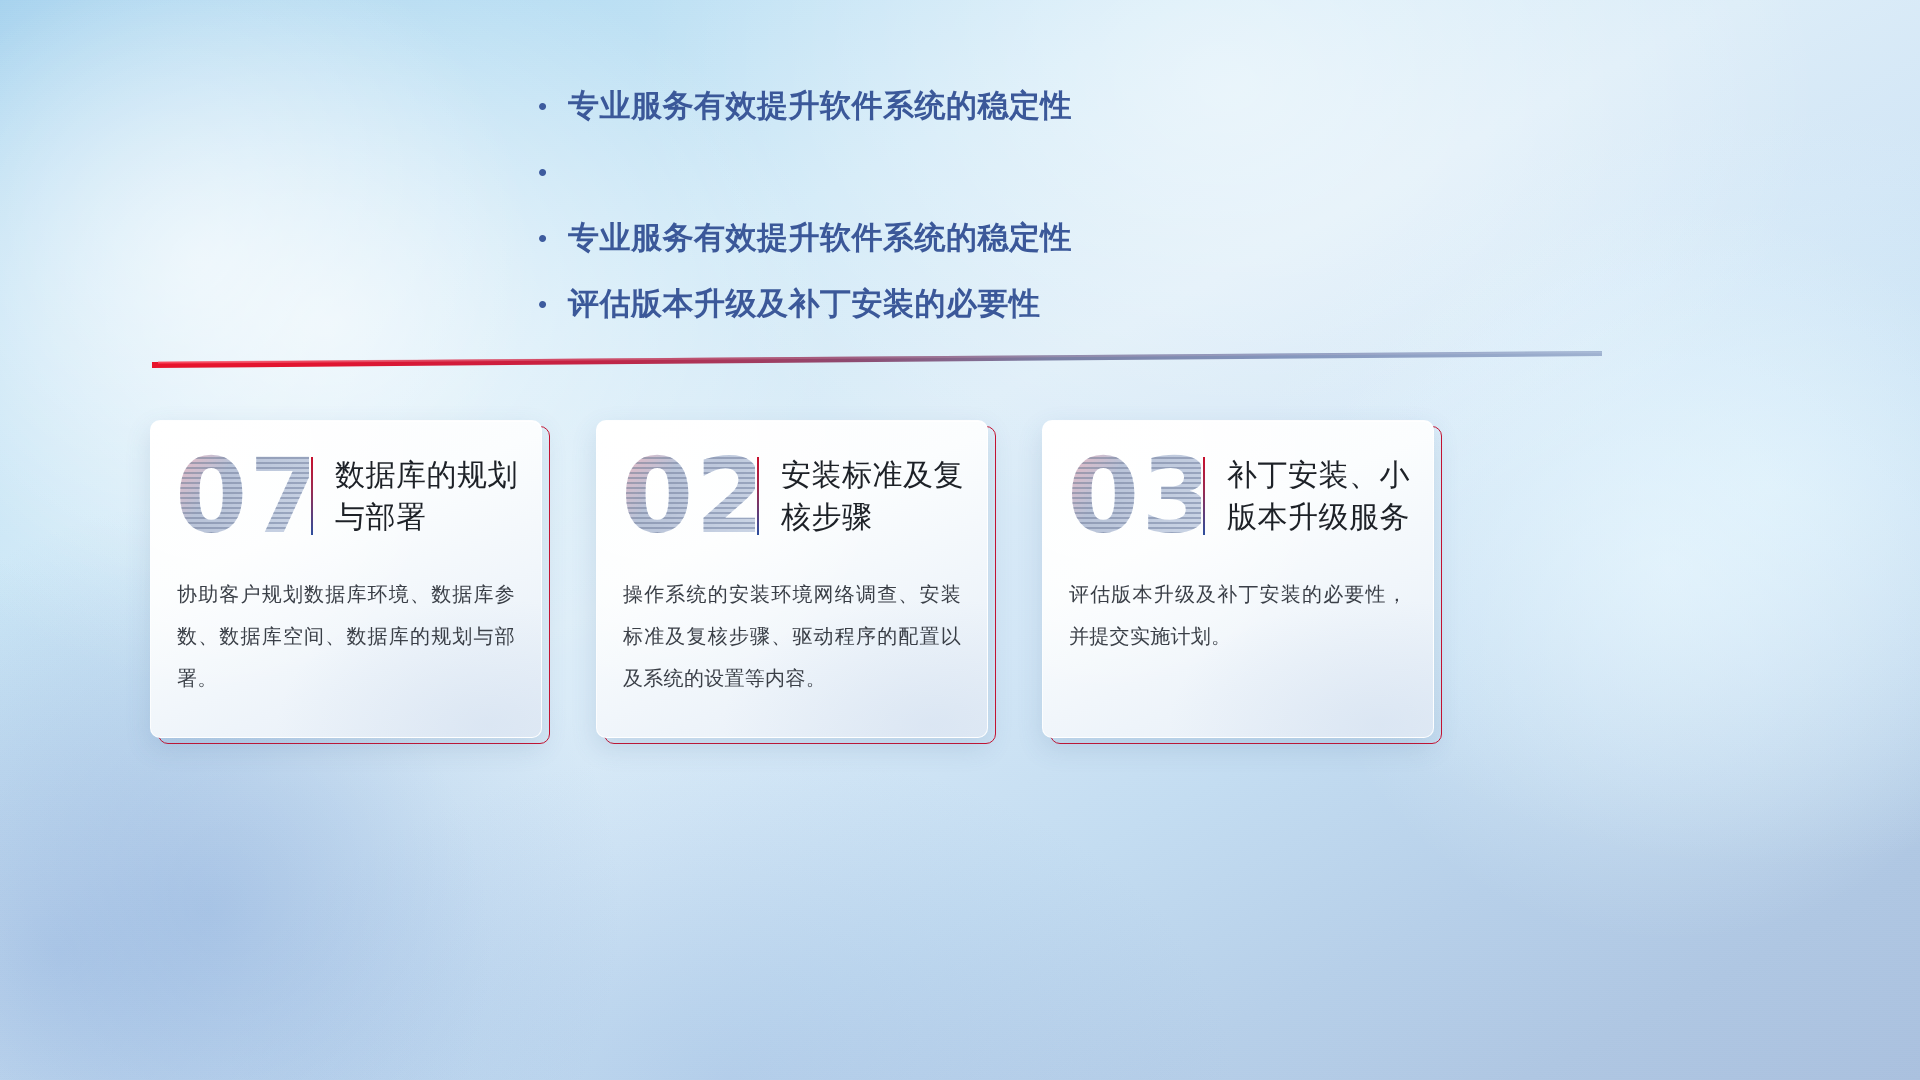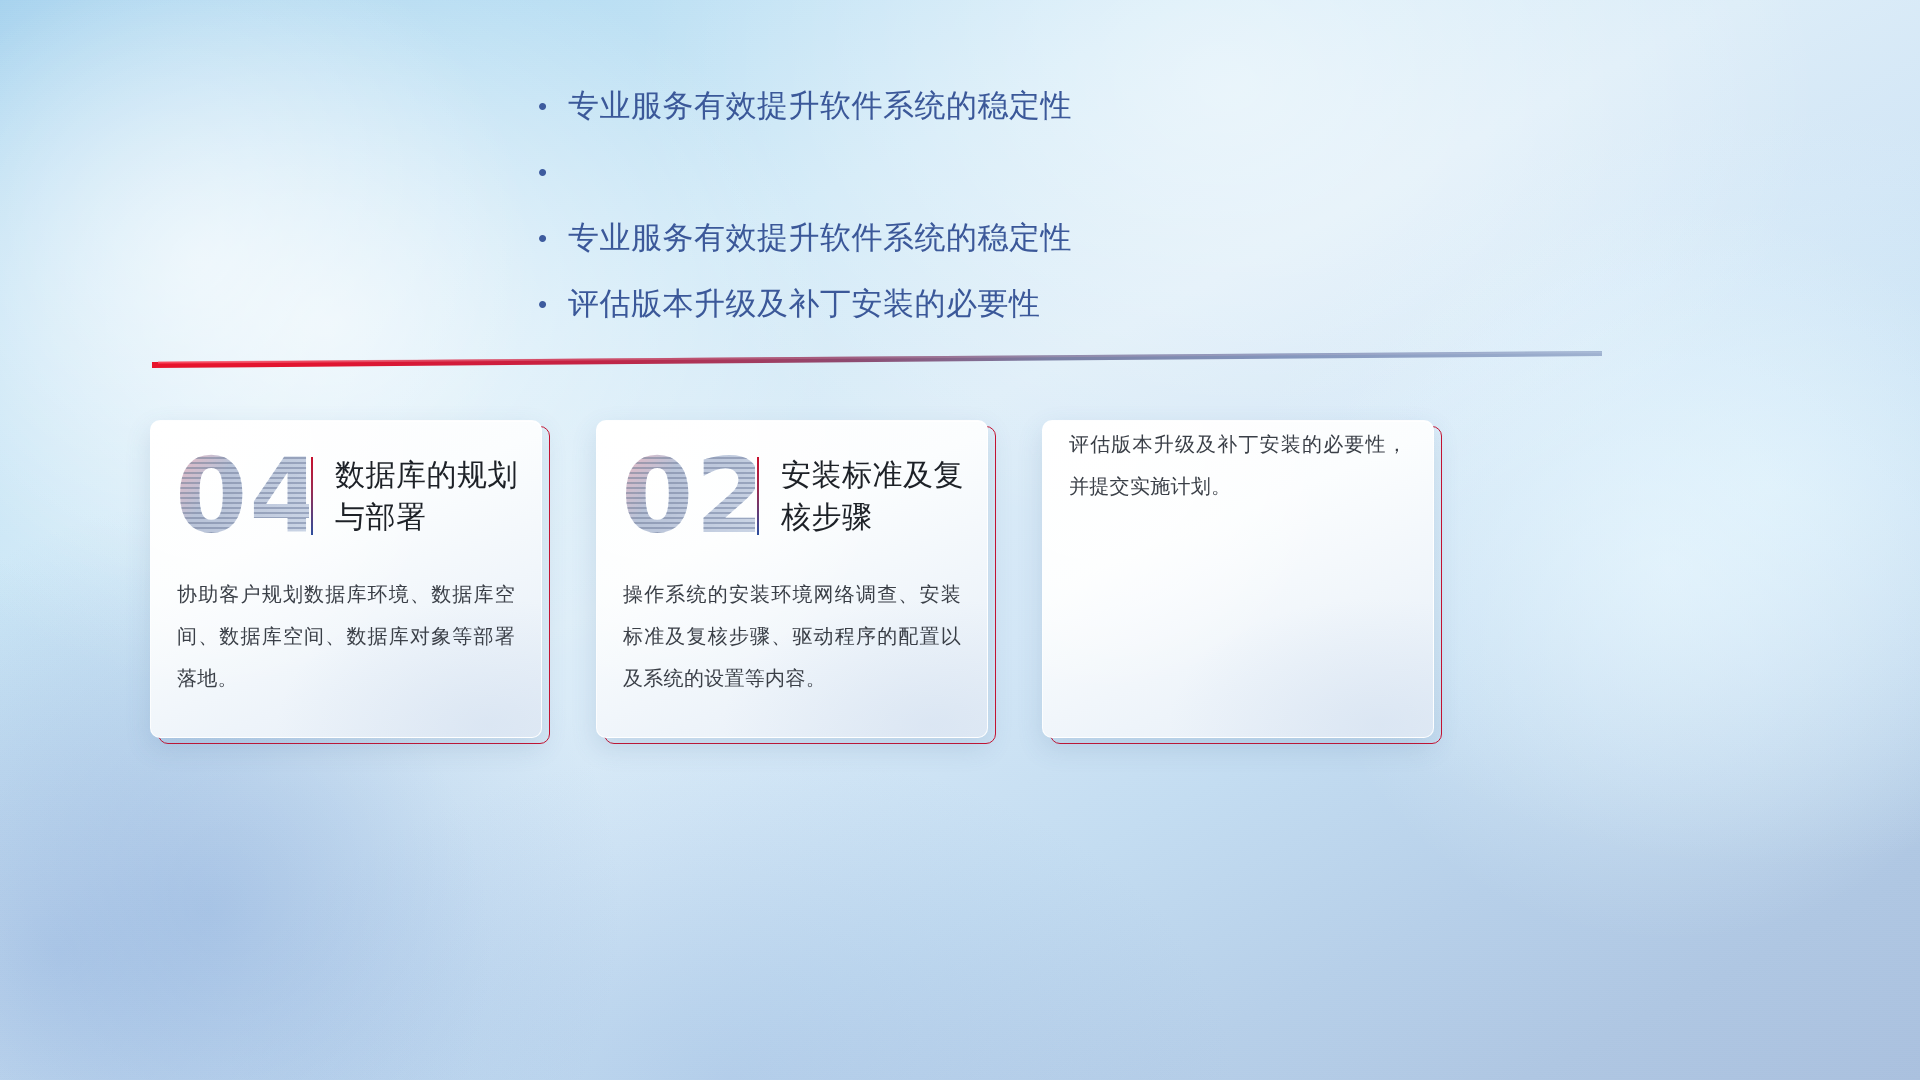--- a/index.html
+++ b/index.html
@@ -61,21 +61,21 @@
   }
   .bullet-dot{
     width:30px; flex:0 0 30px; text-align:left;
     color:#3d5b9e; font-size:26px; line-height:40px;
   }
   .bullet-text{
     color:#3b5899;
     font-size:31px;
     line-height:40px;
     letter-spacing:.5px;
-    font-weight:400;
+    font-weight:700;
     white-space:nowrap;
   }
 
   
   .divider-wrap{
     position:absolute; left:152px; top:340px; width:1450px; height:34px; z-index:4;
   }
 
   
   .cards{
@@ -206,41 +206,46 @@
       <path d="M6,21.4 L1450,11.6 L1450,13.2 L6,23.6 Z" fill="url(#gradRuleHi)"></path>
     </svg>
   </div>
 
   <div class="cards">
 
     <div class="card-slot">
       <div class="card-accent"></div>
       <div class="card">
         <div class="card-head">
-          <div class="ghost-num">04</div>
+          <div class="ghost-num">07</div>
           <div class="head-bar"></div>
           <div class="card-title">数据库的规划与部署</div>
         </div>
-        <div class="card-body">协助客户规划数据库环境、数据库空间、数据库空间、数据库对象等部署落地。</div>
+        <div class="card-body">协助客户规划数据库环境、数据库参数、数据库空间、数据库的规划与部署。</div>
       </div>
     </div>
 
     <div class="card-slot">
       <div class="card-accent"></div>
       <div class="card">
         <div class="card-head">
           <div class="ghost-num">02</div>
           <div class="head-bar"></div>
           <div class="card-title">安装标准及复核步骤</div>
         </div>
         <div class="card-body">操作系统的安装环境网络调查、安装标准及复核步骤、驱动程序的配置以及系统的设置等内容。</div>
       </div>
     </div>
 
     <div class="card-slot">
       <div class="card-accent"></div>
       <div class="card">
+        <div class="card-head">
+          <div class="ghost-num">03</div>
+          <div class="head-bar"></div>
+          <div class="card-title">补丁安装、小版本升级服务</div>
+        </div>
         <div class="card-body">评估版本升级及补丁安装的必要性，并提交实施计划。</div>
       </div>
     </div>
 
   </div>
 </div>
 
 </body></html>

